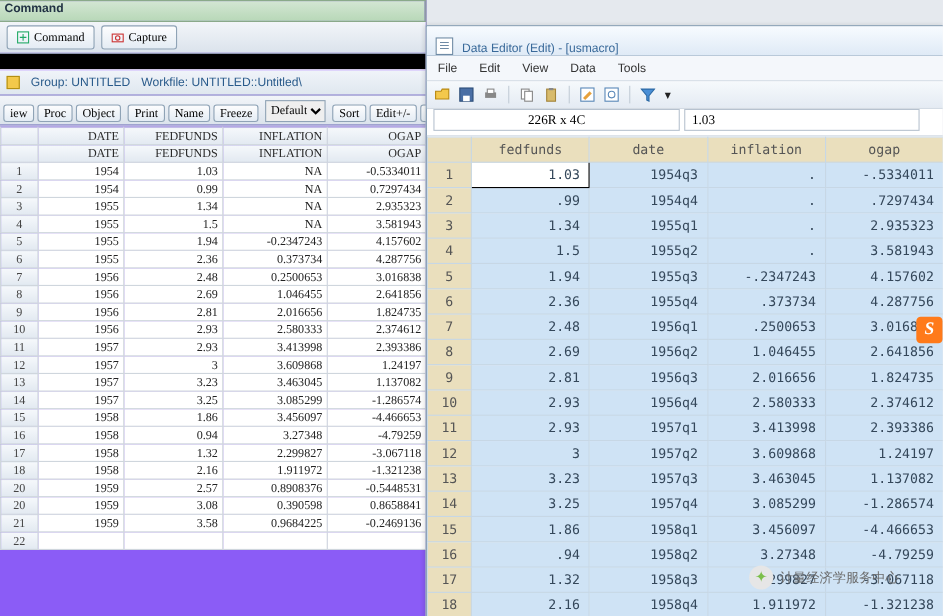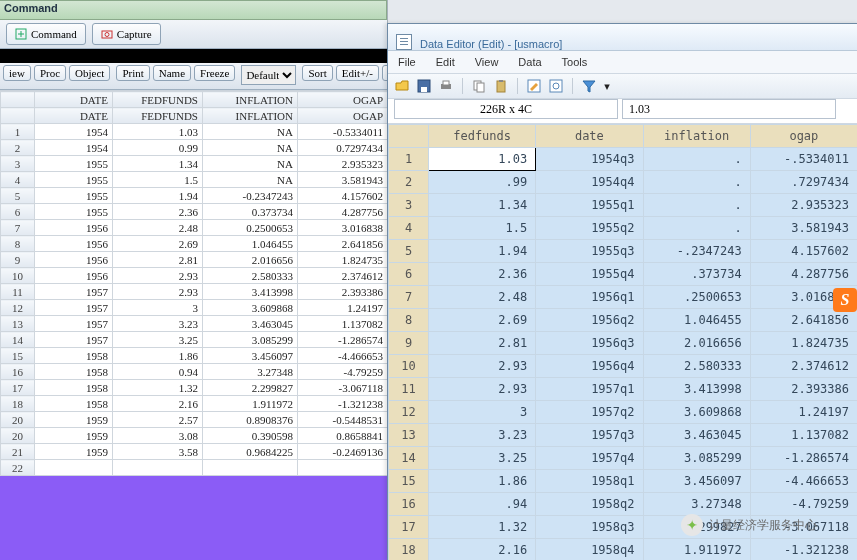--- a/index.html
+++ b/index.html
@@ -6,21 +6,21 @@
 .viewport{position:relative;width:857px;height:560px;background:#e5e9ee}
 
 .left{position:absolute;left:0;top:0;width:387px;height:560px;background:#8b5cf6;border-right:1px solid #a8b2bb}
 .cmd-title{background:linear-gradient(#d3e6d3,#b8d8b8);border:1px solid #8aa98a;border-left:none;height:16px;padding:1px 4px;font-weight:bold;color:#234}
 .cmd-bar{background:linear-gradient(#f2f5f9,#dbe3ec);border-bottom:1px solid #9fb0c0;height:22px;padding:3px 6px;display:flex;gap:6px}
 .cmd-bar button{font:11px Tahoma;padding:1px 8px;border:1px solid #8fa3b6;border-radius:3px;background:linear-gradient(#fdfdfe,#e4ecf4);cursor:pointer;display:inline-flex;align-items:center;gap:4px}
 .cmd-bar button .ic{display:inline-block;width:12px;height:12px}
 .black-strip{height:14px;background:#000}
 .grp-bar{background:linear-gradient(#f0f4f9,#dfe7ef);border-top:1px solid #fff;border-bottom:1px solid #9fb0c0;height:18px;padding:2px 6px;color:#2a5b8b;display:flex;gap:10px;align-items:center}
 .grp-bar .sq{display:inline-block;width:10px;height:10px;background:#f3c94a;border:1px solid #b38f12}
-.tbbar{background:linear-gradient(#f2f5f9,#dbe3ec);border-bottom:1px solid #9fb0c0;height:22px;padding:2px 3px;display:flex;align-items:flex-start;gap:3px}
+.tbbar{background:linear-gradient(#f2f5f9,#dbe3ec);border-bottom:1px solid #9fb0c0;height:22px;padding:2px 3px;display:flex;align-items:flex-end;gap:3px}
 .tbbar .btn{font:11px Tahoma;padding:1px 5px;border:1px solid #8fa3b6;border-radius:3px;background:linear-gradient(#fdfdfe,#e4ecf4);cursor:pointer}
 .tbbar select{font:11px Tahoma;border:1px solid #8fa3b6;height:20px}
 .grid-wrap{position:relative;height:462px;overflow:hidden;border-top:1px solid #cbd3db}
 table.grid{border-collapse:collapse;width:100%;table-layout:fixed}
 table.grid th,table.grid td{border:1px solid #cfd6dd;height:15px;padding:0 4px;text-align:right;background:#fff;font:11px Tahoma;white-space:nowrap}
 table.grid th{background:linear-gradient(#f5f8fb,#e2e9f1);color:#2b2b2b;font-weight:normal;text-align:right}
 table.grid th.rownum, table.grid td.rownum{text-align:center;background:linear-gradient(#f5f8fb,#e2e9f1);color:#444;width:34px}
 
 .right{position:absolute;left:387px;top:23px;width:470px;height:537px;background:#fff;border:1px solid #6e8aa5;box-shadow:-2px 0 4px rgba(0,0,0,.12)}
 .r-title{height:26px;background:linear-gradient(#f7fbff,#dfeaf6);display:flex;align-items:flex-end;gap:8px;padding:0 8px;color:#3a6a9a;border-bottom:1px solid #b9c9d9}
@@ -69,20 +69,25 @@
           <span class="ic">
             <svg viewBox="0 0 12 12">
               <rect x="1" y="3" width="10" height="7" fill="none" stroke="#c33"></rect>
               <circle cx="6" cy="6.5" r="2" fill="none" stroke="#c33"></circle>
             </svg>
           </span>
           <span>Capture</span>
         </button>
   </div>
   <div class="black-strip"></div>
+  <div class="grp-bar">
+    <span class="sq"></span>
+    <span>Group: UNTITLED</span>
+    <span>Workfile: UNTITLED::Untitled\</span>
+  </div>
   <div class="tbbar">
     <button class="btn">iew</button>
     <button class="btn">Proc</button>
     <button class="btn">Object</button>
     <span style="width:4px"></span>
     <button class="btn">Print</button>
     <button class="btn">Name</button>
     <button class="btn">Freeze</button>
     <span style="width:4px"></span>
     <select><option>Default</option></select>

